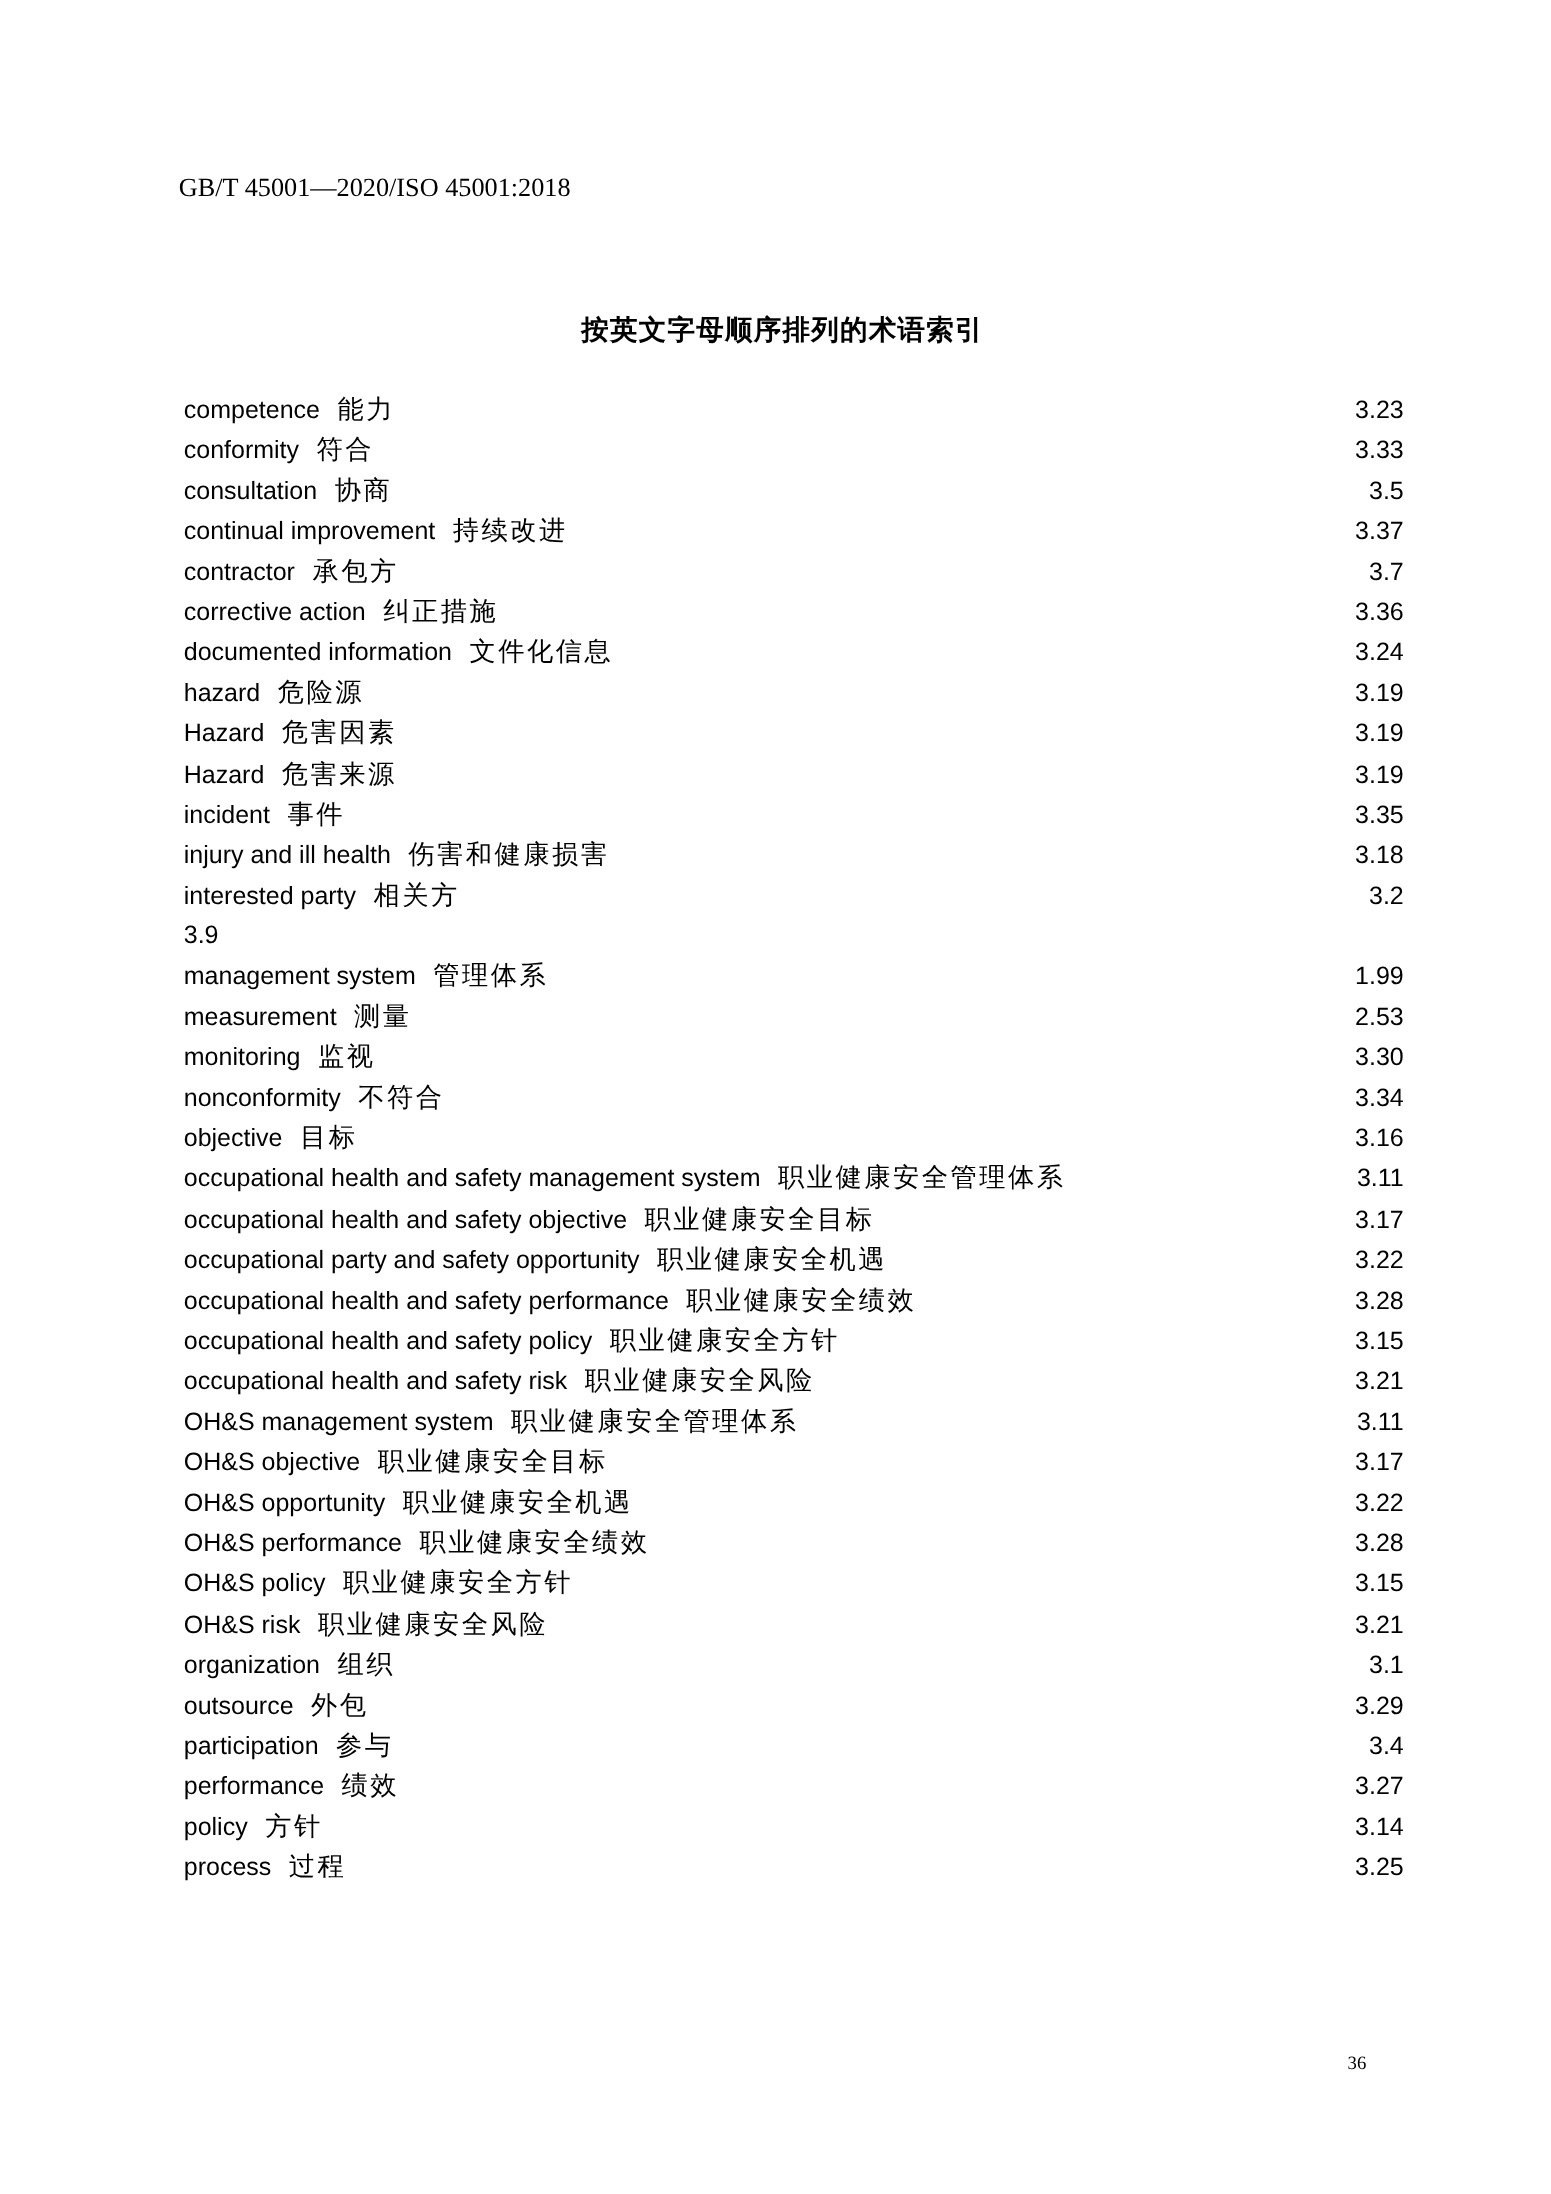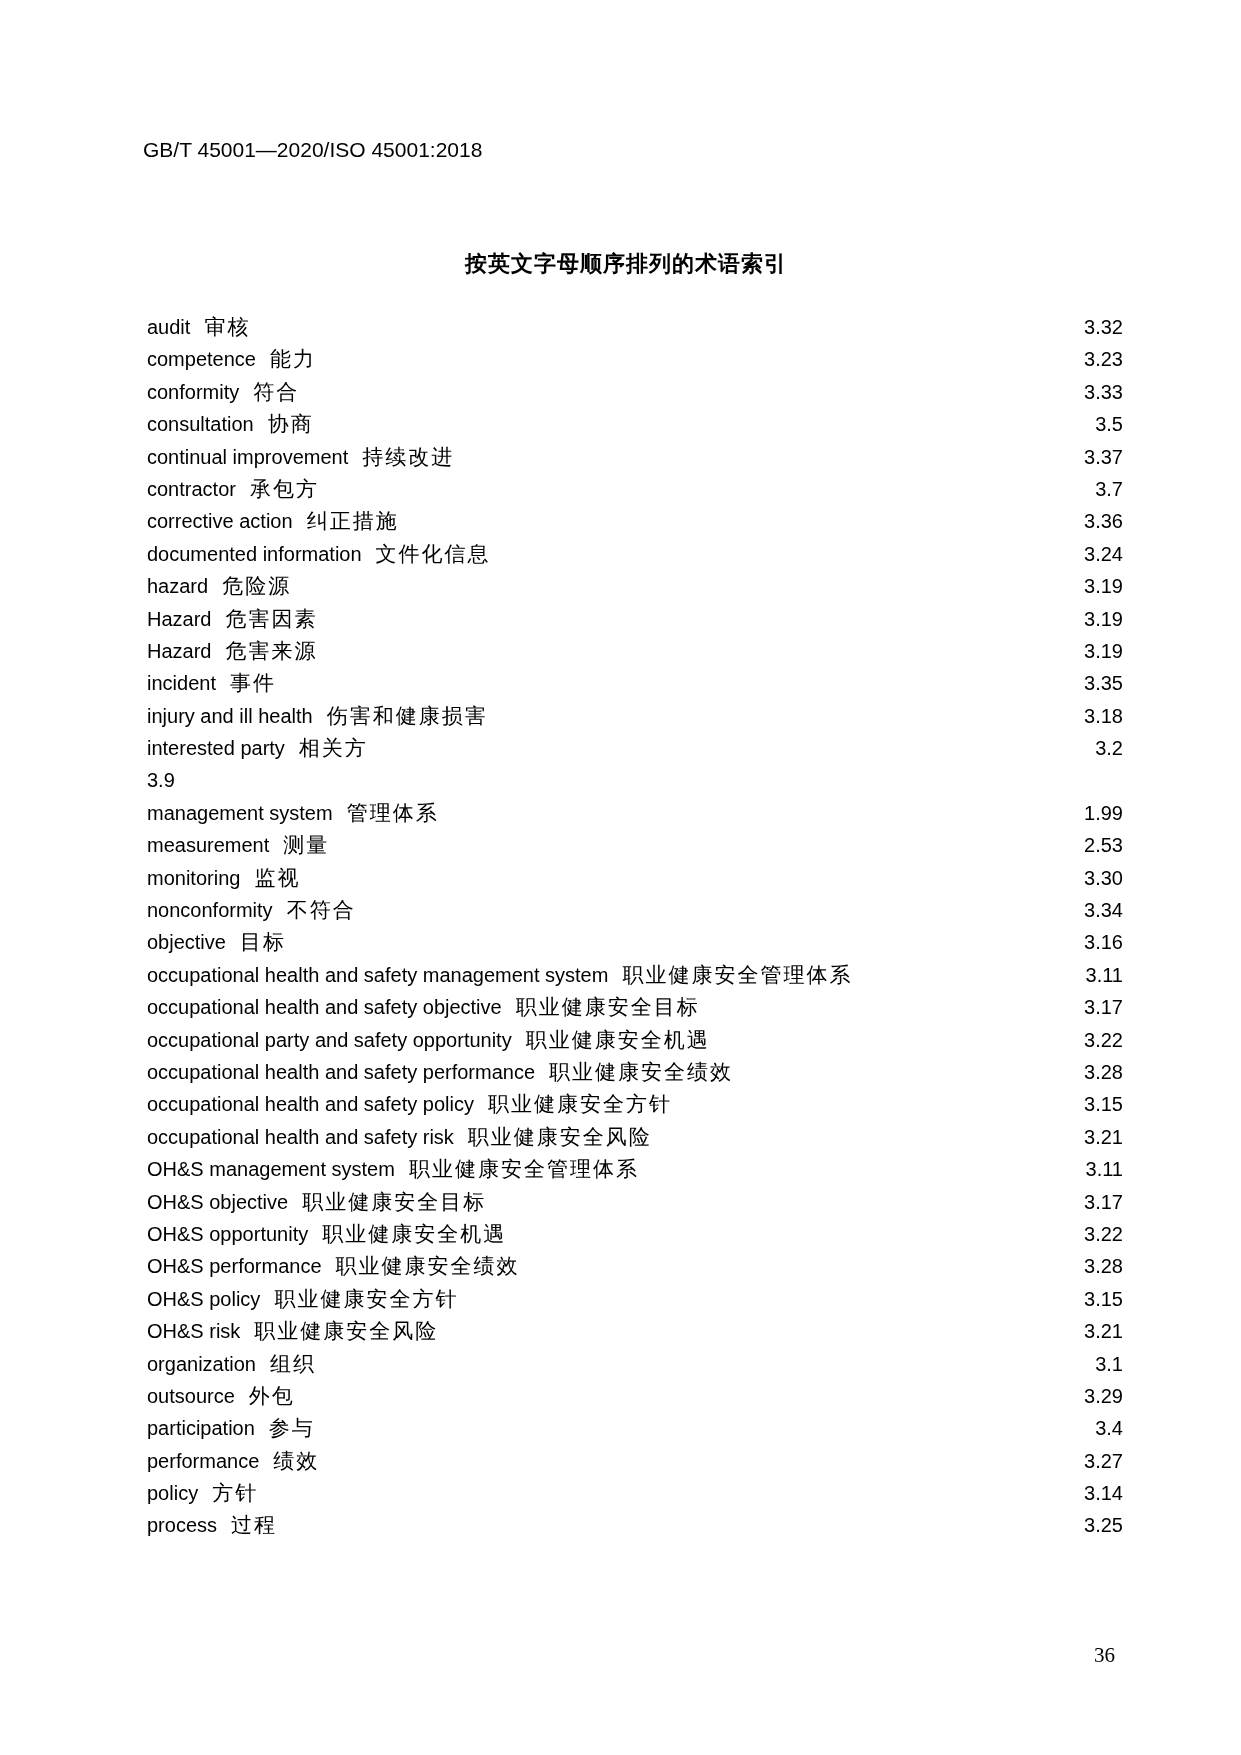--- a/index.html
+++ b/index.html
@@ -11,21 +11,21 @@
     position: relative;
     width: 1241px;
     height: 1755px;
     color: #000000;
     overflow: hidden;
   }
   .doc-header {
     position: absolute;
     left: 143px;
     top: 138px;
-    font-family: Liberation Sans, sans-serif;
+    font-family: Liberation Serif, serif;
     font-size: 21px;
     white-space: nowrap;
     text-align: right;
   }
   .doc-title {
     position: absolute;
     left: 0;
     right: 0;
     top: 249px;
     margin: 0;
@@ -62,37 +62,32 @@
   }
   .section-ref {
     font-family: "Liberation Sans", "DejaVu Sans", sans-serif;
     font-size: 20px;
   }
   .page-number {
     position: absolute;
     left: 1078px;
     top: 1643px;
     font-family: "Liberation Serif", "DejaVu Serif", serif;
-    font-size: 21px;
-    margin-left: 16px;
+    font-size: 15px;
   }
 </style>
 </head>
 <body>
 
 <div class="doc-header">GB/T 45001—2020/ISO 45001:2018</div>
 
 <h1 class="doc-title">按英文字母顺序排列的术语索引</h1>
 
 <div class="index-list" id="index-list">
     <div class="index-row">
-      <span><span class="term-en">audit</span><span class="term-zh">审核</span></span>
-      <span class="section-ref">3.32</span>
-    </div>
-    <div class="index-row">
       <span><span class="term-en">competence</span><span class="term-zh">能力</span></span>
       <span class="section-ref">3.23</span>
     </div>
     <div class="index-row">
       <span><span class="term-en">conformity</span><span class="term-zh">符合</span></span>
       <span class="section-ref">3.33</span>
     </div>
     <div class="index-row">
       <span><span class="term-en">consultation</span><span class="term-zh">协商</span></span>
       <span class="section-ref">3.5</span>

